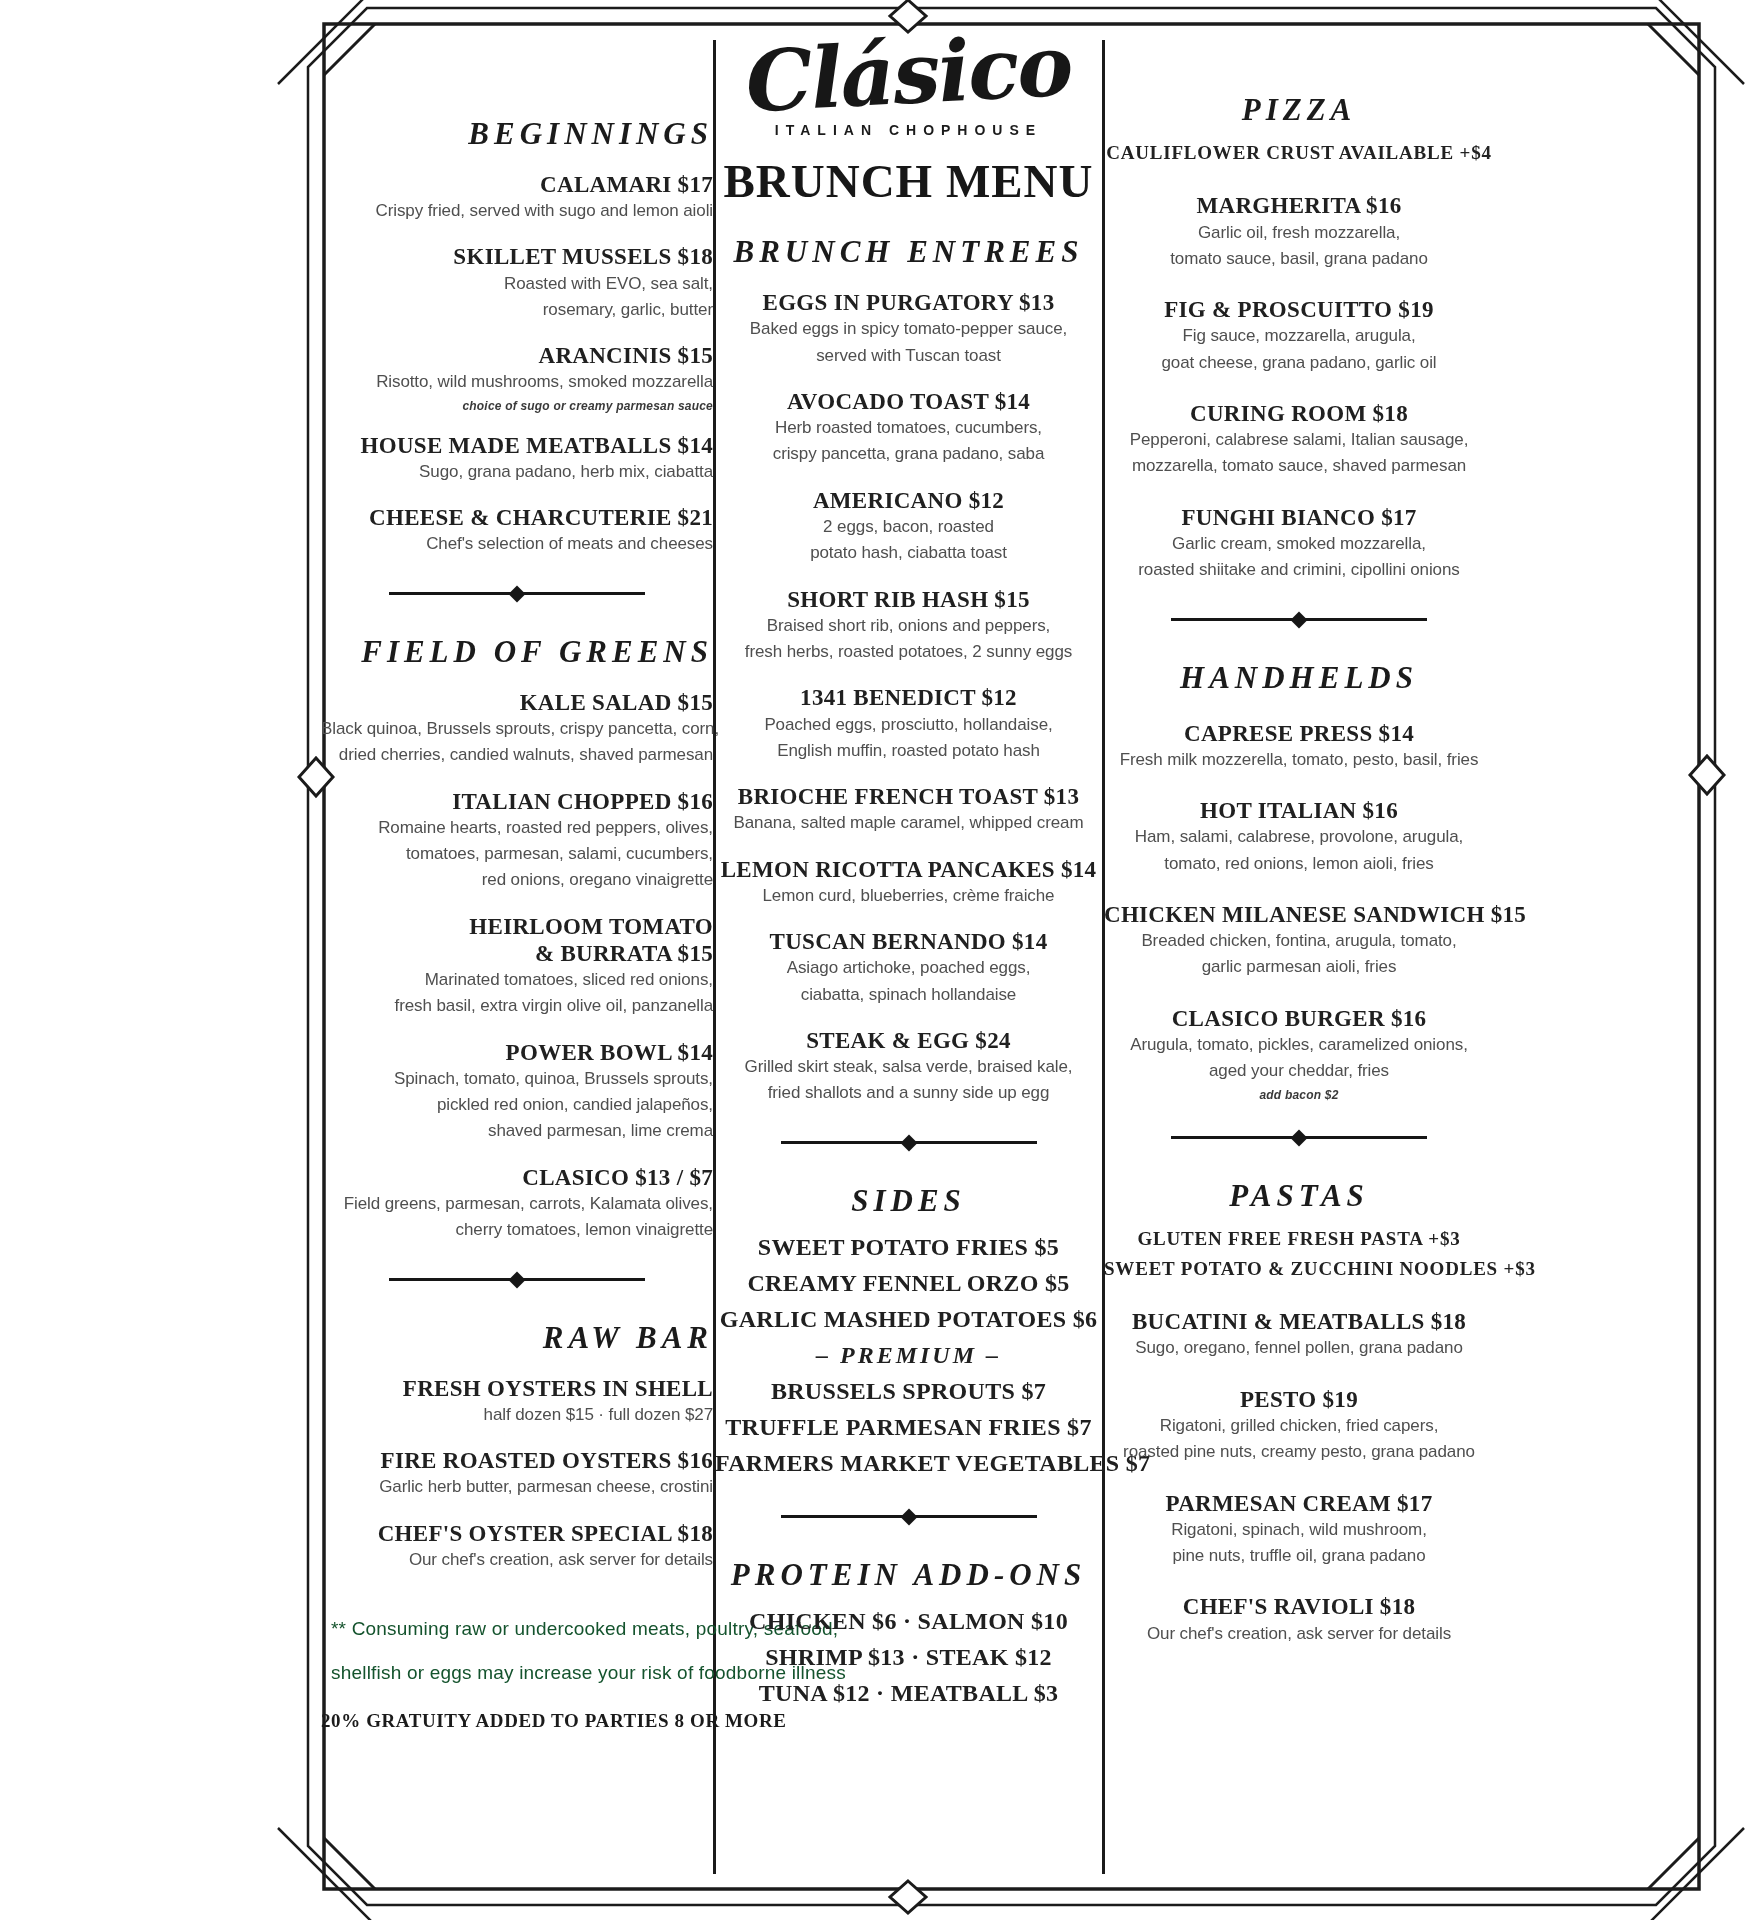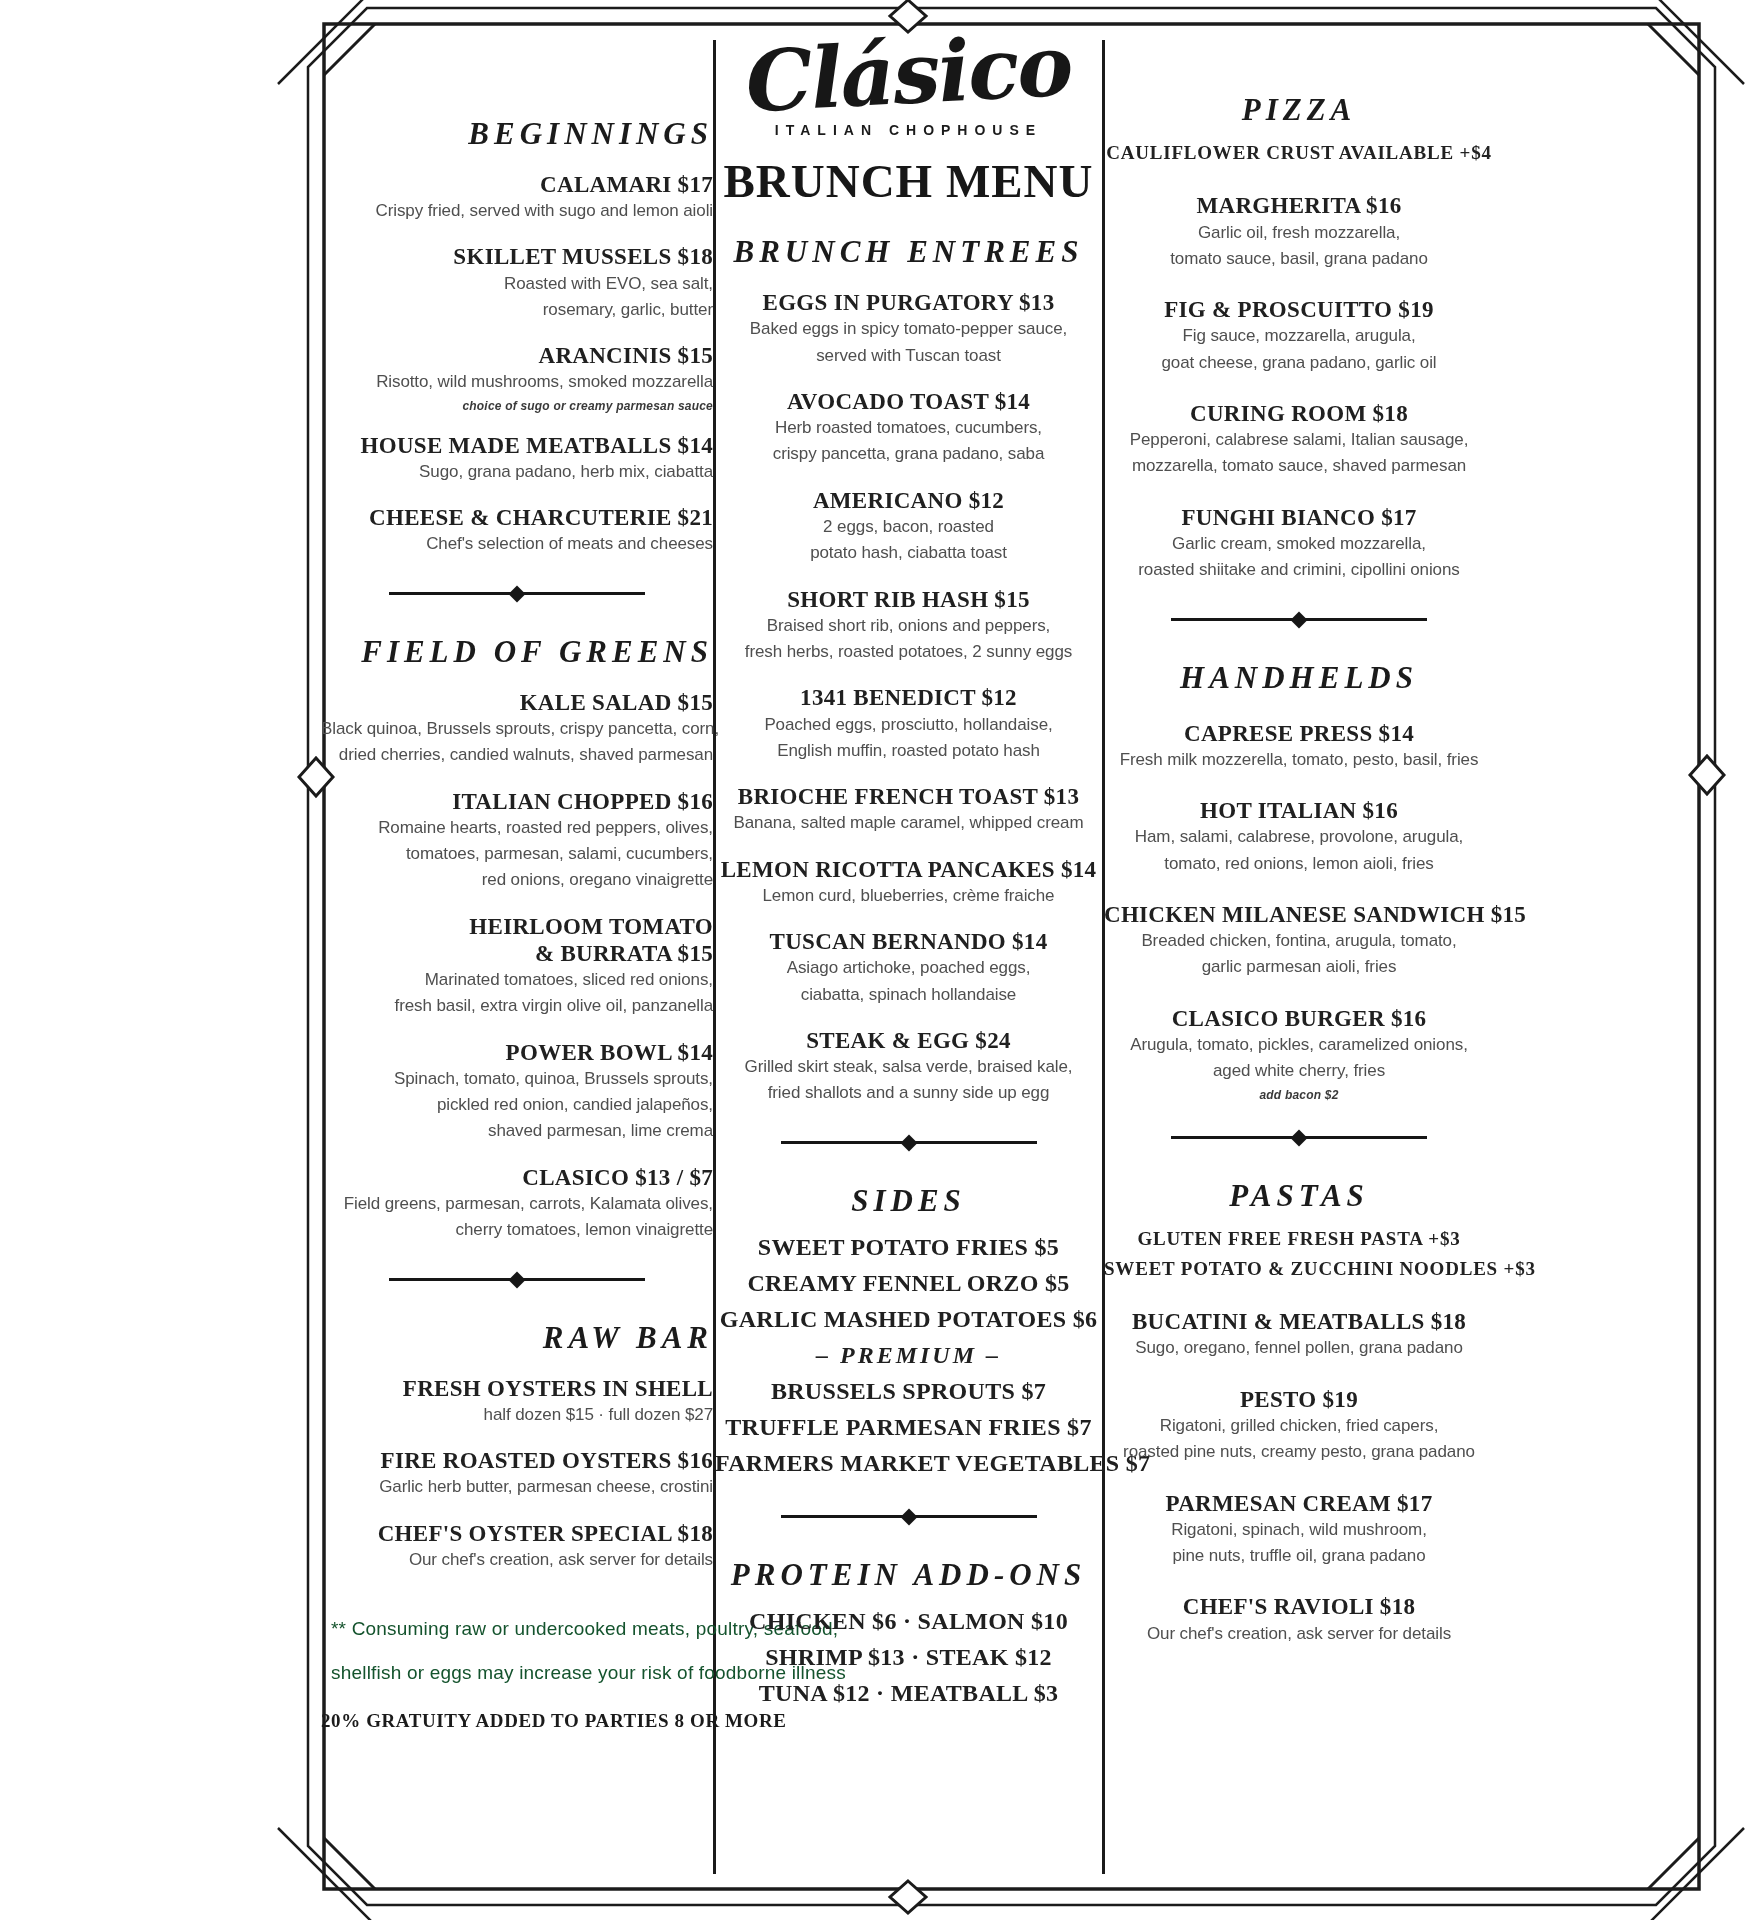--- a/index.html
+++ b/index.html
@@ -282,21 +282,21 @@
             <div class="item-desc">tomato, red onions, lemon aioli, fries</div>
           </div>
           <div class="menu-item">
             <div class="item-name">CHICKEN MILANESE SANDWICH $15</div>
             <div class="item-desc">Breaded chicken, fontina, arugula, tomato,</div>
             <div class="item-desc">garlic parmesan aioli, fries</div>
           </div>
           <div class="menu-item">
             <div class="item-name">CLASICO BURGER $16</div>
             <div class="item-desc">Arugula, tomato, pickles, caramelized onions,</div>
-            <div class="item-desc">aged white cherry, fries</div>
+            <div class="item-desc">aged your cheddar, fries</div>
             <div class="item-note">add bacon $2</div>
           </div>
         </section>
         <div class="divider">
           <i class="dl"></i>
           <i class="dd"></i>
           <i class="dl"></i>
         </div>
         <section class="menu-section">
           <h2 class="section-heading">PASTAS</h2>

